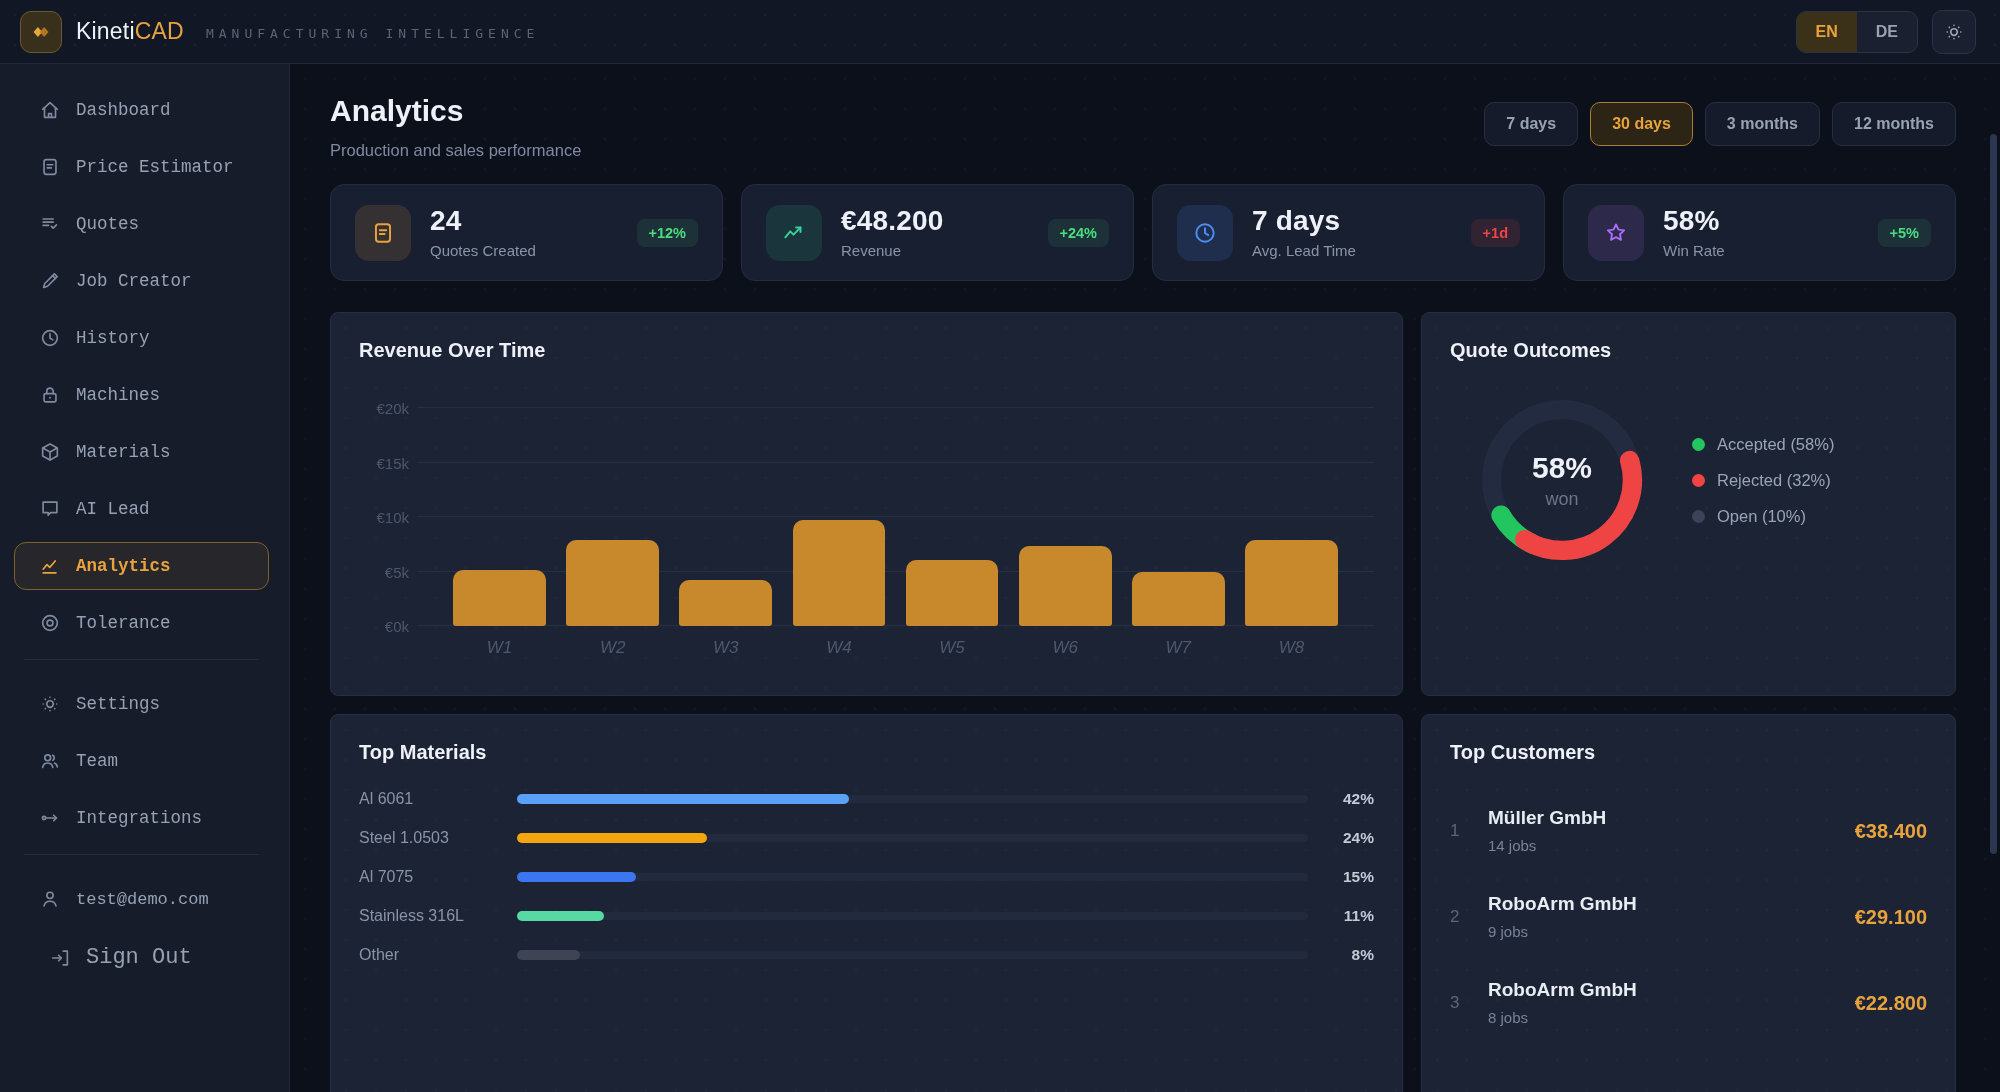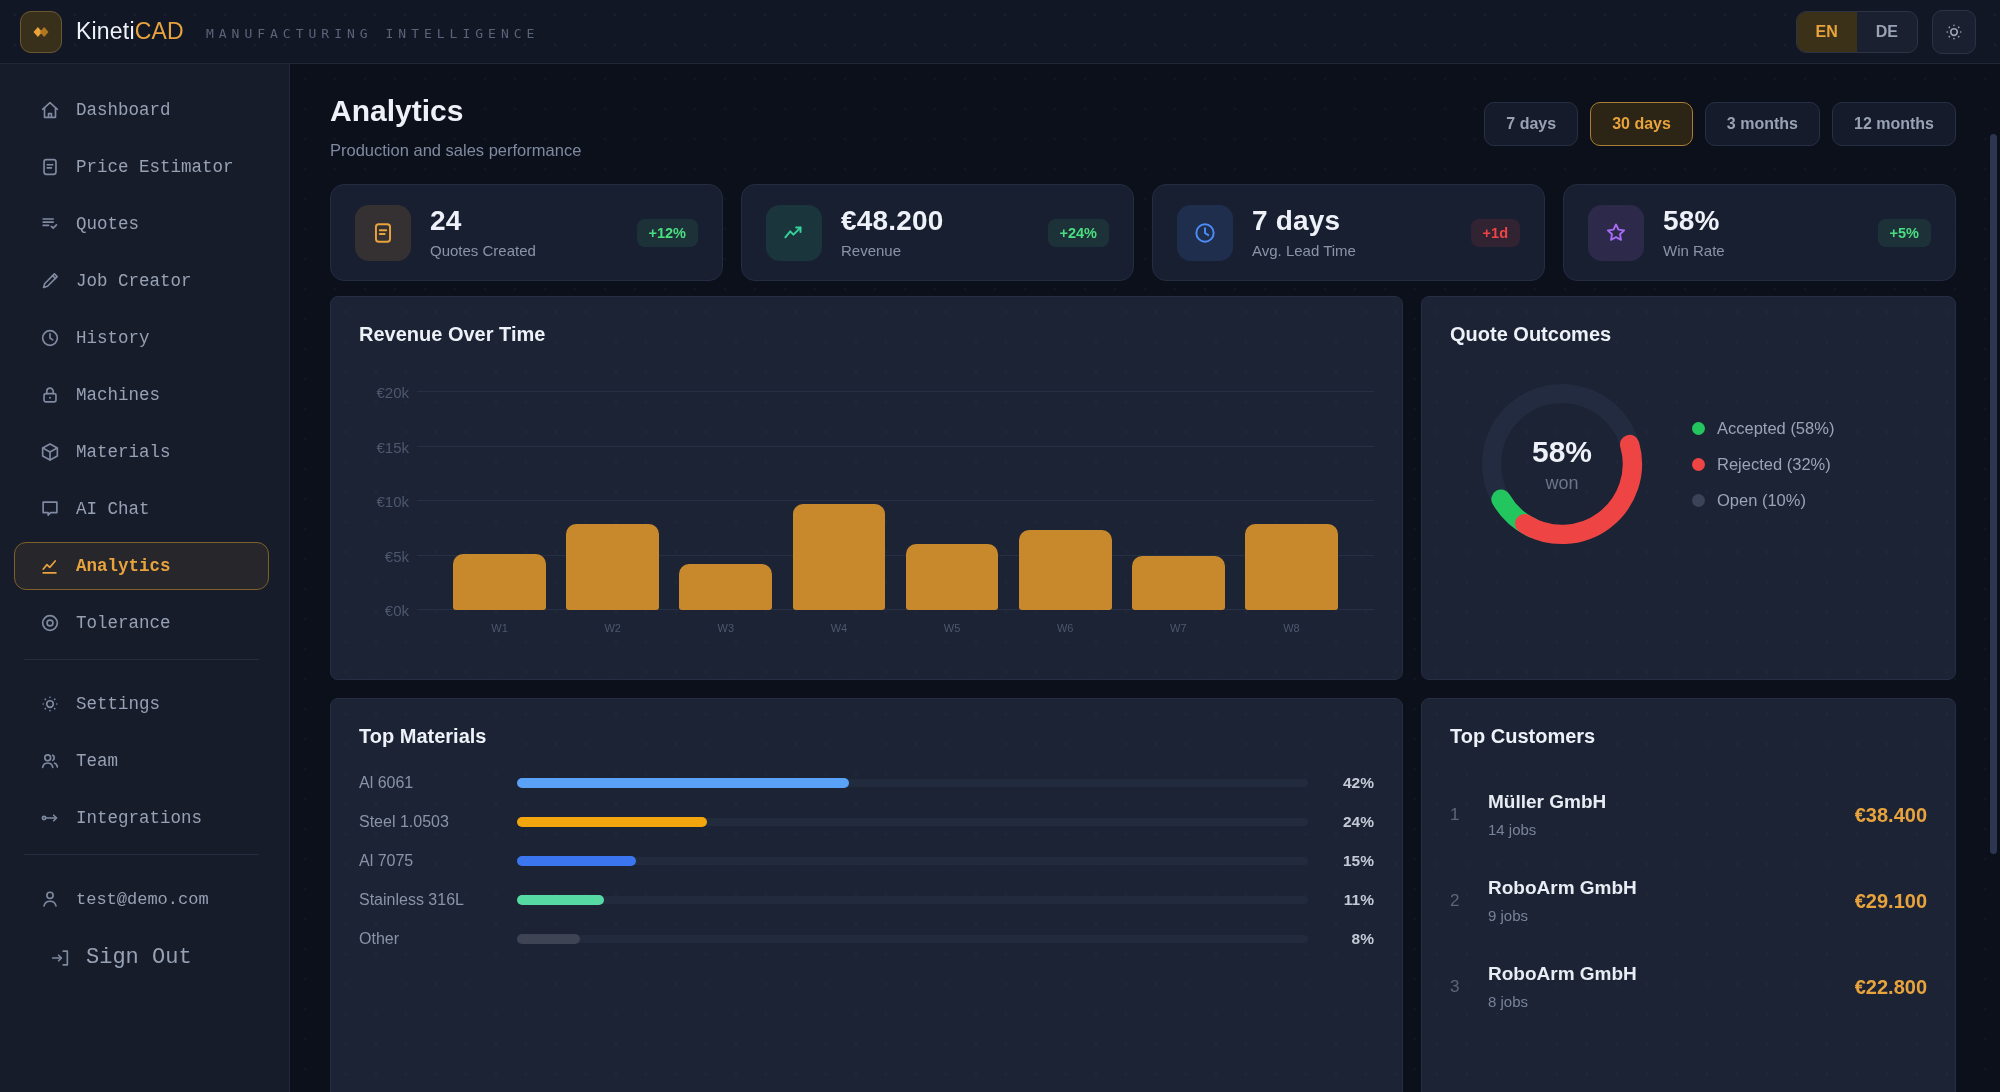--- a/index.html
+++ b/index.html
@@ -100,21 +100,21 @@
   .ranges { display:flex; gap:12px; margin-top:8px; }
   .range-btn {
     padding:12px 21px; font-size:16px; font-weight:600;
     color:#98a2b3; background:#151b2a;
     border:1px solid #272f44; border-radius:10px; cursor:pointer;
     font-family:"Liberation Sans", sans-serif;
   }
   .range-btn.active { color:#e8a33d; border-color:#a87f33; background:#2c2415; }
 
   
-  .kpi-row { display:grid; grid-template-columns:repeat(4,1fr); gap:18px; margin-bottom:15px; }
+  .kpi-row { display:grid; grid-template-columns:repeat(4,1fr); gap:18px; margin-bottom:31px; }
   .kpi-card {
     height:97px; background:#181f30; border:1px solid #232c41; border-radius:14px;
     display:flex; align-items:center; gap:19px; padding:0 24px;
   }
   .kpi-tile {
     width:56px; height:56px; border-radius:14px; flex:0 0 56px;
     display:flex; align-items:center; justify-content:center;
   }
   .kpi-tile svg { width:26px; height:26px; }
   .kpi-value { font-size:28px; font-weight:700; margin-bottom:5px; letter-spacing:0.2px; }
@@ -145,21 +145,21 @@
     position:absolute; right:8px; transform:translateY(50%);
     font-size:15px; color:#4d586e;
   }
   .rev-plot { position:relative; height:218px; }
   .gridline { position:absolute; left:0; right:0; height:1px; background:#262f43; }
   .rev-bars { position:absolute; left:26px; right:26px; top:0; bottom:0; display:flex; align-items:flex-end; }
   .bar-slot { flex:1; display:flex; justify-content:center; align-items:flex-end; height:100%; }
   .rev-bar { width:82%; background:#c8882c; border-radius:10px 10px 3px 3px; }
   .rev-xrow { display:grid; grid-template-columns:58px 1fr; margin-top:12px; }
   .rev-xlabels { display:flex; padding:0 26px; }
-  .xlab { flex:1; text-align:center; font-size:11px; color:#4d586e; }
+  .xlab { flex:1; text-align:center; font-size:17px; color:#4d586e;font-style:italic; }
 
   
   .donut-wrap { display:flex; align-items:center; margin-top:30px; gap:42px; }
   .donut-box { width:176px; height:176px; margin-left:24px; position:relative; flex:0 0 176px; }
   .donut-box svg { width:176px; height:176px; }
   .donut-center {
     position:absolute; inset:0; display:flex; flex-direction:column;
     align-items:center; justify-content:center; pointer-events:none;
   }
   .donut-center .big { font-size:30px; font-weight:700; }
@@ -291,21 +291,21 @@
               </svg>
             </span>
             <span>Materials</span>
           </div>
           <div class="nav-item">
             <span class="icon">
               <svg viewBox="0 0 24 24" fill="none" stroke="currentColor" stroke-width="1.8" stroke-linecap="round" stroke-linejoin="round">
                 <path d="M4.5 4.5h15V16h-6.8L10 18.7V16H4.5V4.5z"></path>
               </svg>
             </span>
-            <span>AI Chat</span>
+            <span>AI Lead</span>
           </div>
           <div class="nav-item active">
             <span class="icon">
               <svg viewBox="0 0 24 24" fill="none" stroke="currentColor" stroke-width="1.8" stroke-linecap="round" stroke-linejoin="round">
                 <path d="M4.5 15.5l4.2-5 3 3 6-7"></path>
                 <path d="M4.5 19.5h14"></path>
               </svg>
             </span>
             <span>Analytics</span>
           </div>

